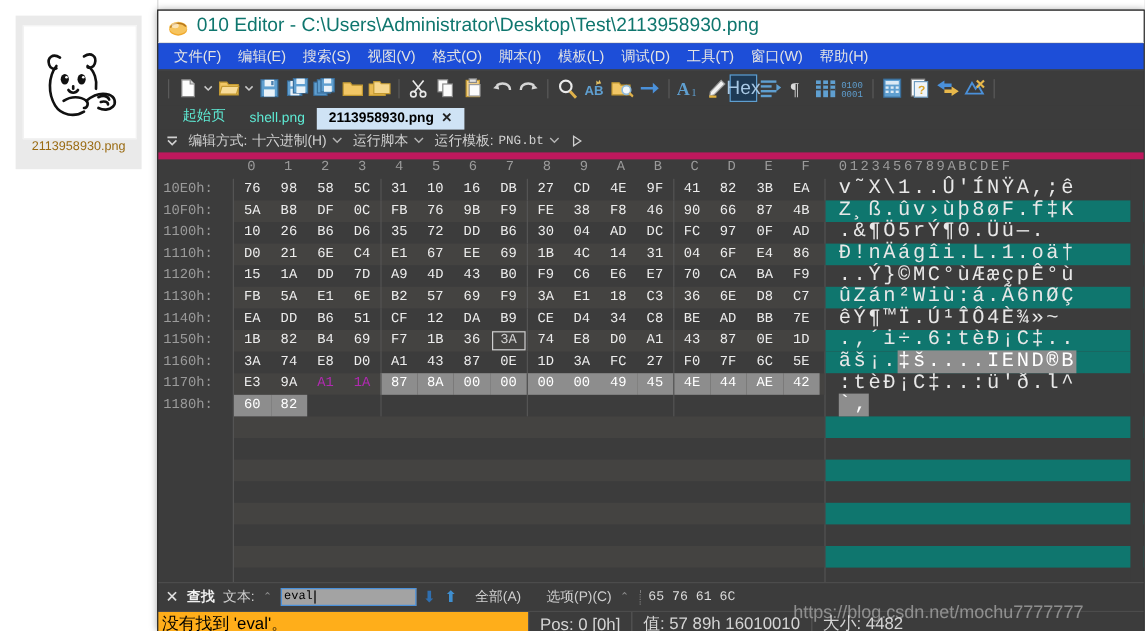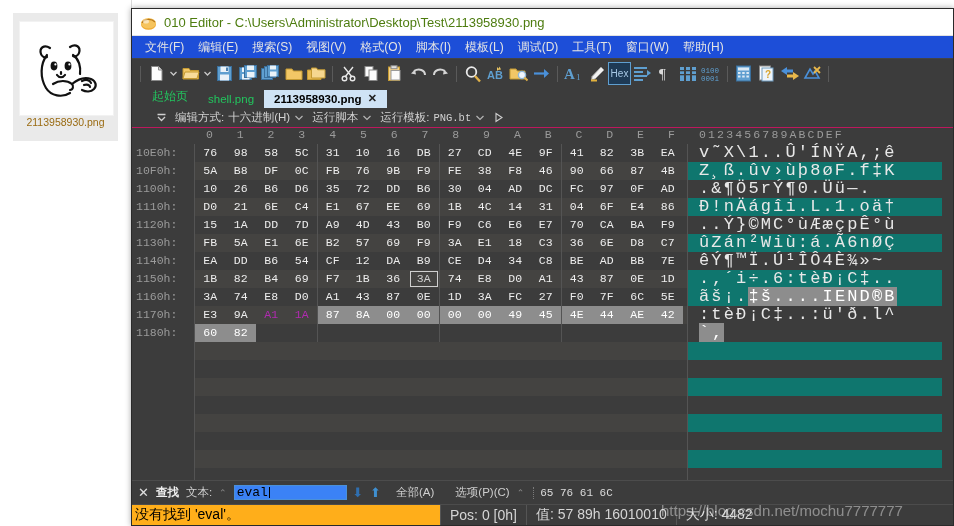--- a/index.html
+++ b/index.html
@@ -23,46 +23,46 @@
 
   
   #app{position:absolute;left:131px;top:8px;width:823px;height:518px;background:#3c3c3c;
        border:1px solid #2a2a2a;box-sizing:border-box;
        box-shadow:0 0 6px rgba(0,0,0,.35);}
 
   
   #titlebar{height:26px;background:#ffffff;display:flex;align-items:center;padding-left:8px;
      border-bottom:1px solid #e2e2e2;}
   #title-icon{width:17px;height:17px;margin-right:7px;flex:0 0 auto;}
-  #title-text{font-size:13px;color:#4d7c0f;white-space:nowrap;overflow:hidden;}
+  #title-text{font-size:16px;color:#0f766e;white-space:nowrap;overflow:hidden;}
 
   
   #menubar{height:22px;background:#1d4ed8;display:flex;align-items:center;padding-left:6px;}
   .menu-item{color:#e3e3e3;font-size:12px;padding:2px 7px;white-space:nowrap;cursor:default;}
 
   
   #toolbar{height:29px;background:#3c3c3c;display:flex;align-items:center;padding-left:4px;
      border-top:1px solid #444;}
   .tb{width:23px;height:23px;display:flex;align-items:center;justify-content:center;flex:0 0 auto;}
   .tb svg{display:block;}
   .tb-sep{width:1px;height:16px;background:#5a5a5a;margin:0 4px;flex:0 0 auto;}
   .tb-caret{width:11px;height:23px;display:flex;align-items:center;justify-content:center;flex:0 0 auto;}
   .tb-caret svg{display:block;}
   .tb-active{background:#1e3a55;border:1px solid #5f9fd0;box-sizing:border-box;}
 
   
   #tabstrip{height:20px;background:#3c3c3c;display:flex;align-items:flex-end;padding-left:10px;}
-  .tab{font-size:12px;color:#22c55e;padding:2px 10px 3px 10px;white-space:nowrap;cursor:default;}
+  .tab{font-size:12px;color:#5eead4;padding:2px 10px 3px 10px;white-space:nowrap;cursor:default;}
   .tab.mono{font-family:Liberation Sans, sans-serif;font-size:11.5px;margin-top:18px;}
   .tab.active{background:#cfe3f5;color:#000;font-weight:bold;display:flex;align-items:center;gap:6px;}
   .tab .tclose{font-size:11px;color:#222;}
 
   
-  #subbar{height:19px;background:#3c3c3c;display:flex;align-items:center;gap:8px;padding-left:24px;
-     color:#d2d2d2;font-size:11.5px;border-bottom:1px solid #be185d;text-align:center;}
+  #subbar{height:19px;background:#3c3c3c;display:flex;align-items:center;gap:8px;padding-left:6px;
+     color:#d2d2d2;font-size:11.5px;border-bottom:6px solid #be185d;text-align:center;}
   .sb-item{display:flex;align-items:center;gap:4px;white-space:nowrap;cursor:default;}
   .sb-mono{font-family:"Liberation Mono","DejaVu Sans Mono",monospace;font-size:10.5px;}
   .chev{display:inline-block;}
 
   
   #editor{position:relative;height:352px;background:#3c3c3c;overflow:hidden;}
   #colhdr{height:16px;display:flex;color:#9b9b9b;
      font-family:"Liberation Mono","DejaVu Sans Mono",monospace;font-size:11.5px;}
   #colhdr .addr-sp{width:62px;flex:0 0 auto;}
   #colhdr .hex-sp{width:494px;flex:0 0 auto;display:flex;}
@@ -97,22 +97,22 @@
 
   #vscroll{position:absolute;right:0;top:0;width:11px;height:352px;background:#3c3c3c;}
 
   
   #findbar{height:23px;background:#3c3c3c;display:flex;align-items:center;gap:7px;
      padding-left:6px;border-top:1px solid #4c4c4c;color:#dcdcdc;font-size:11.5px;}
   #fb-close{color:#e0e0e0;font-size:13px;cursor:default;}
   #fb-title{font-weight:bold;color:#f0f0f0;}
   .fb-lbl{color:#cfcfcf;white-space:nowrap;}
   .fb-chev{color:#8a8a8a;font-size:9px;}
-  #fb-input{width:113px;height:15px;background:#3b82f6;border:1px solid #4a90d9;
-     color:#000;font-family:"Liberation Mono","DejaVu Sans Mono",monospace;font-size:13px;
+  #fb-input{width:113px;height:15px;background:#a3a3a3;border:1px solid #4a90d9;
+     color:#000;font-family:"Liberation Mono","DejaVu Sans Mono",monospace;font-size:10px;
      padding:0 2px;box-sizing:border-box;display:flex;align-items:center;position:relative;}
   #fb-caret{display:inline-block;width:1px;height:11px;background:#000;margin-left:1px;}
   .fb-arrow{font-size:13px;color:#2f6fb0;}
   .fb-arrow.up{color:#3f8fd0;}
   #fb-hexrep{font-family:"Liberation Mono","DejaVu Sans Mono",monospace;font-size:11px;
      color:#dcdcdc;border-left:1px dotted #7a7a7a;padding-left:6px;margin-left:2px;}
 
   
   #statusbar{height:20px;background:#3c3c3c;display:flex;align-items:stretch;
      border-top:1px solid #4c4c4c;color:#d5d5d5;font-size:14px;}
@@ -316,21 +316,21 @@
             <text x="12" y="15" font-family="Liberation Serif, serif" font-size="9" fill="#5f9fd0">1</text>
           </svg>
       </div>
       <div class="tb">
         <svg width="18" height="18" viewBox="0 0 18 18">
             <path d="M13 2 L16 5 L7 14 L3.5 15 L4 11.5 z" fill="#f1f1f1" stroke="#9a9a9a"></path>
             <path d="M3 15.5h6" stroke="#e3b23c" stroke-width="2"></path>
           </svg>
       </div>
       <div class="tb tb-active">
-        <span style="font-family:'Liberation Sans',sans-serif;font-size:10px;color:#a8c8e4;">Hex</span>
+        <span style="font-family:'Liberation Sans',sans-serif;font-size:16px;color:#a8c8e4;">Hex</span>
       </div>
       <div class="tb">
         <svg width="19" height="16" viewBox="0 0 19 16">
             <g fill="#5f9fd0">
               <rect x="1" y="1" width="13" height="2"></rect>
               <rect x="1" y="5" width="9" height="2"></rect>
               <rect x="1" y="9" width="13" height="2"></rect>
               <rect x="1" y="13" width="9" height="2"></rect>
             </g>
             <path d="M14 4l4 3-4 3z" fill="#5f9fd0"></path>
@@ -593,21 +593,21 @@
               <div class="hcell c-wht">C3</div>
               <div class="hcell g4 c-wht">36</div>
               <div class="hcell c-wht">6E</div>
               <div class="hcell c-wht">D8</div>
               <div class="hcell c-wht">C7</div>
             </div>
             <div class="hrow">
               <div class="hcell c-wht">EA</div>
               <div class="hcell c-wht">DD</div>
               <div class="hcell c-wht">B6</div>
-              <div class="hcell c-wht">54</div>
+              <div class="hcell c-wht">51</div>
               <div class="hcell g4 c-wht">CF</div>
               <div class="hcell c-wht">12</div>
               <div class="hcell c-wht">DA</div>
               <div class="hcell c-wht">B9</div>
               <div class="hcell g4 c-wht">CE</div>
               <div class="hcell c-wht">D4</div>
               <div class="hcell c-wht">34</div>
               <div class="hcell c-wht">C8</div>
               <div class="hcell g4 c-wht">BE</div>
               <div class="hcell c-wht">AD</div>

